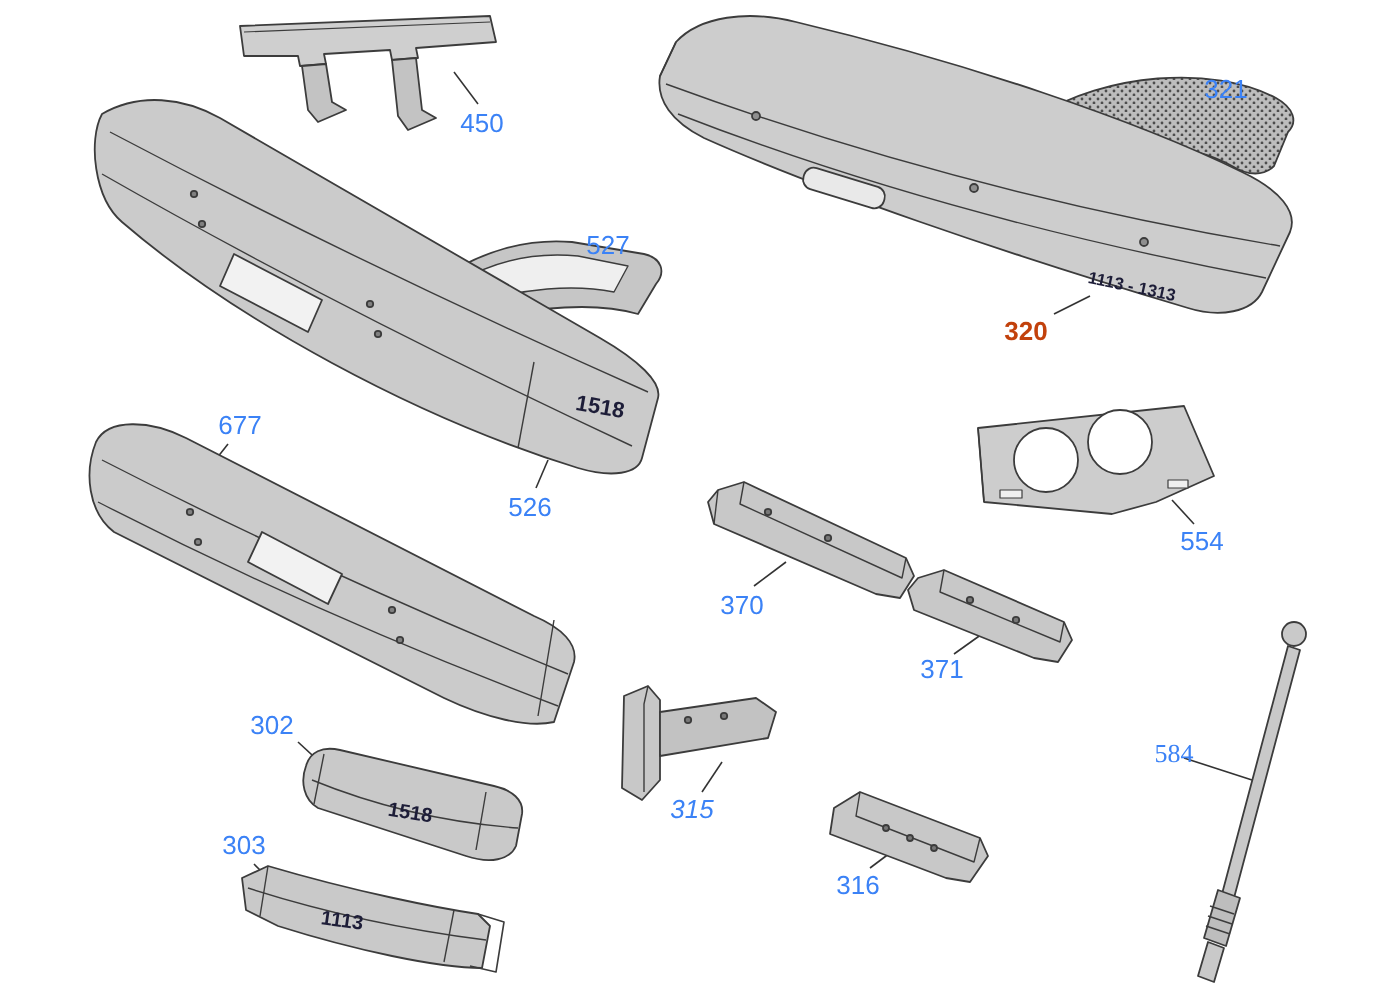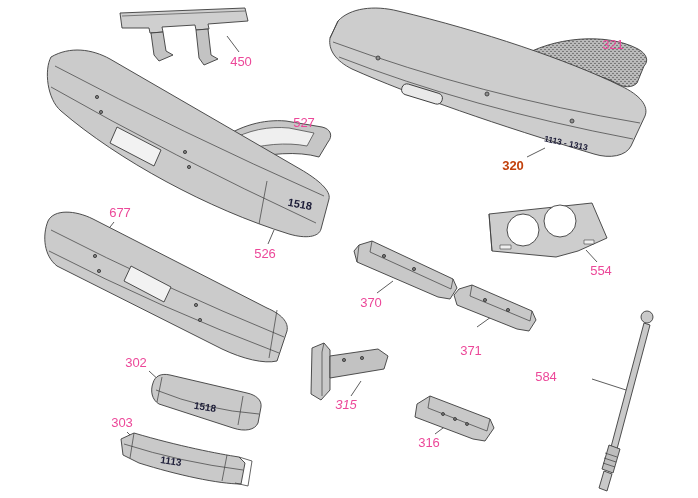--- a/index.html
+++ b/index.html
@@ -2,21 +2,21 @@
 <html><head>
 <meta charset="utf-8">
 <style>
   * { margin:0; padding:0; box-sizing:border-box; }
   html,body { background:#ffffff; }
   body { font-family:"Liberation Sans", sans-serif; }
   .stage { position:relative; width:698px; height:498px; background:#fff; overflow:hidden; }
   .stage svg { position:absolute; left:0; top:0; display:block; }
   .callout {
     position:absolute; transform:translateX(-50%);
-    font-size:13px; line-height:16px; color:#ec4899; white-space:nowrap; cursor:pointer;
+    font-size:13px; line-height:16px; color:#3b82f6; white-space:nowrap; cursor:pointer;
   }
   .callout.red { color:#c2410c; font-weight:bold; }
   .inscription {
     position:absolute; font-weight:bold; color:#1d1d38; white-space:nowrap;
   }
 </style>
 </head>
 <body>
 
 <div class="stage">
@@ -165,25 +165,25 @@
   </svg>
 
   <div class="callout" style="left:241px; top:54px;">450</div>
   <div class="callout" style="left:613px; top:37px;">321</div>
   <div class="callout" style="left:304px; top:115px;text-align:right;">527</div>
   <div class="callout red" style="left:513px; top:158px;">320</div>
   <div class="callout" style="left:265px; top:246px;">526</div>
   <div class="callout" style="left:120px; top:205px;">677</div>
   <div class="callout" style="left:601px; top:263px;">554</div>
   <div class="callout" style="left:371px; top:295px;">370</div>
-  <div class="callout" style="left:471px; top:343px;">371</div>
+  <div class="callout" style="left:471px; top:327px;">371</div>
   <div class="callout" style="left:136px; top:355px;">302</div>
   <div class="callout" style="left:346px; top:397px;font-style:italic;">315</div>
   <div class="callout" style="left:122px; top:415px;">303</div>
   <div class="callout" style="left:429px; top:435px;">316</div>
-  <div class="callout" style="left:546px; top:369px;">584</div>
+  <div class="callout" style="left:587px; top:369px;font-family:Liberation Serif, serif;">584</div>
 
   <div class="inscription" style="left:566px; top:143px; transform:translate(-50%,-50%) rotate(12deg); font-size:8.5px;">1113 - 1313</div>
   <div class="inscription" style="left:300px; top:204px; transform:translate(-50%,-50%) rotate(10deg); font-size:11px;">1518</div>
   <div class="inscription" style="left:205px; top:407px; transform:translate(-50%,-50%) rotate(9deg); font-size:10px;">1518</div>
   <div class="inscription" style="left:171px; top:461px; transform:translate(-50%,-50%) rotate(8deg); font-size:10px;">1113</div>
 
 </div>
 
 </body></html>

